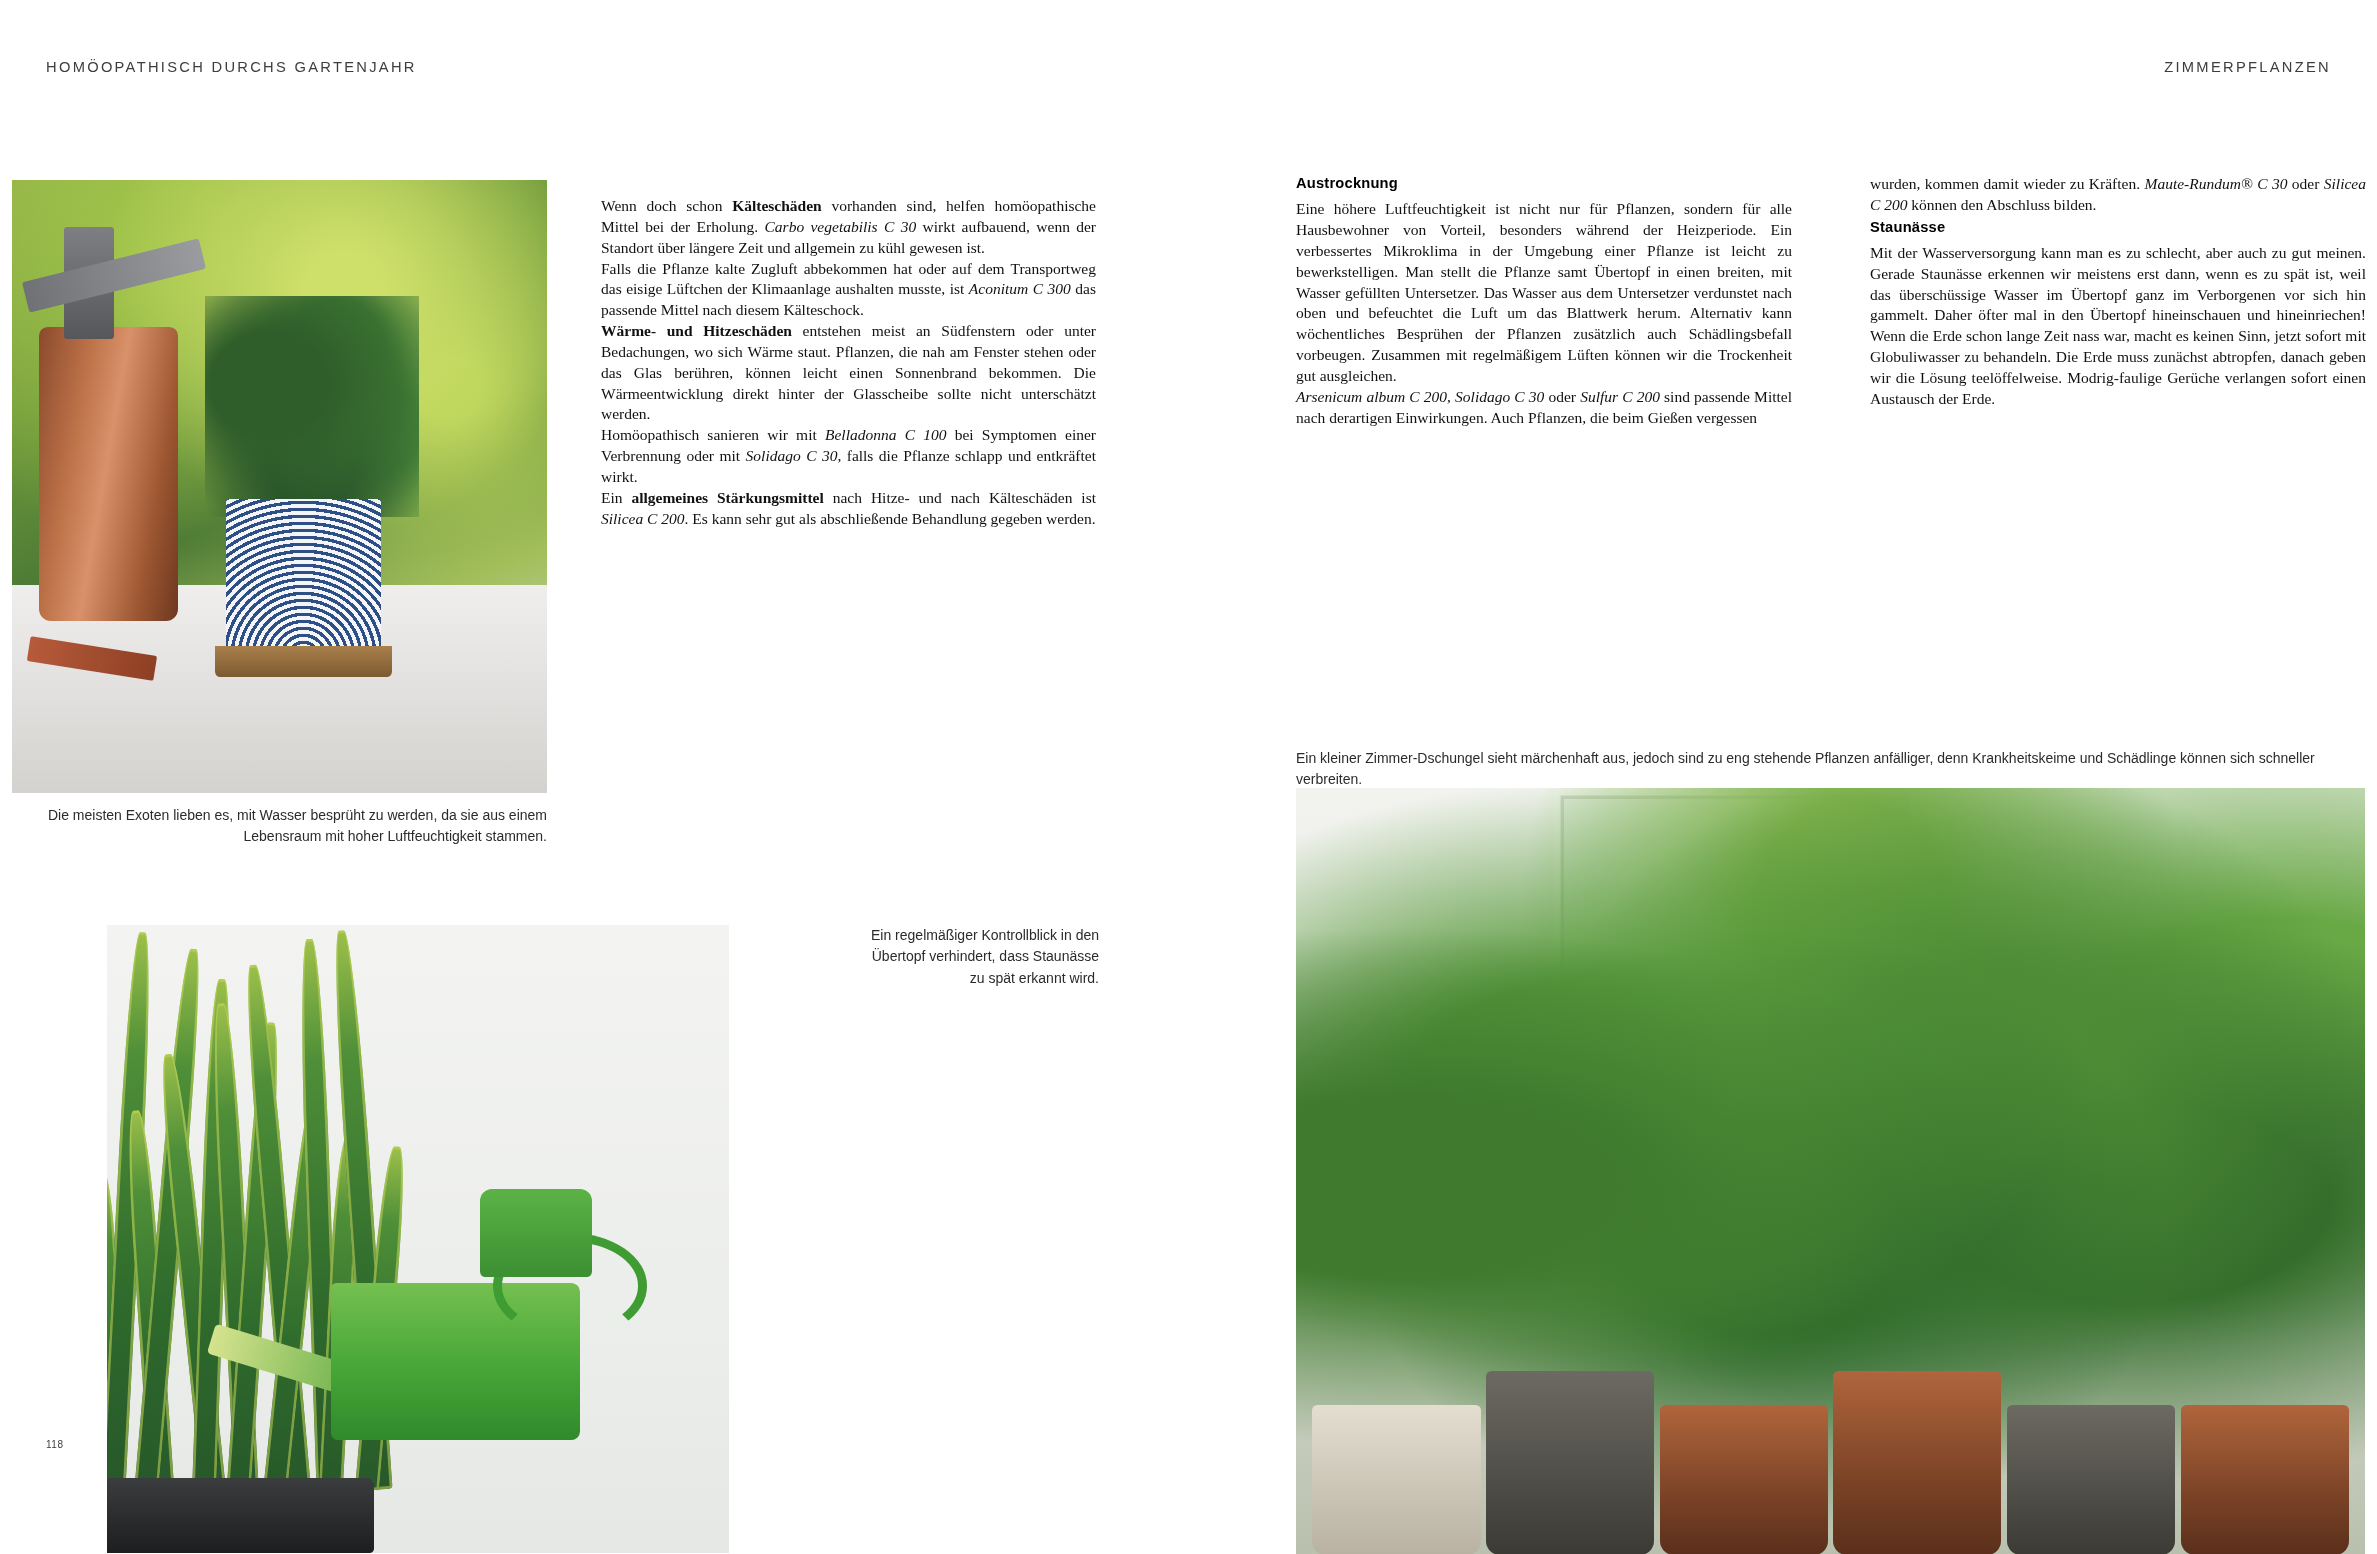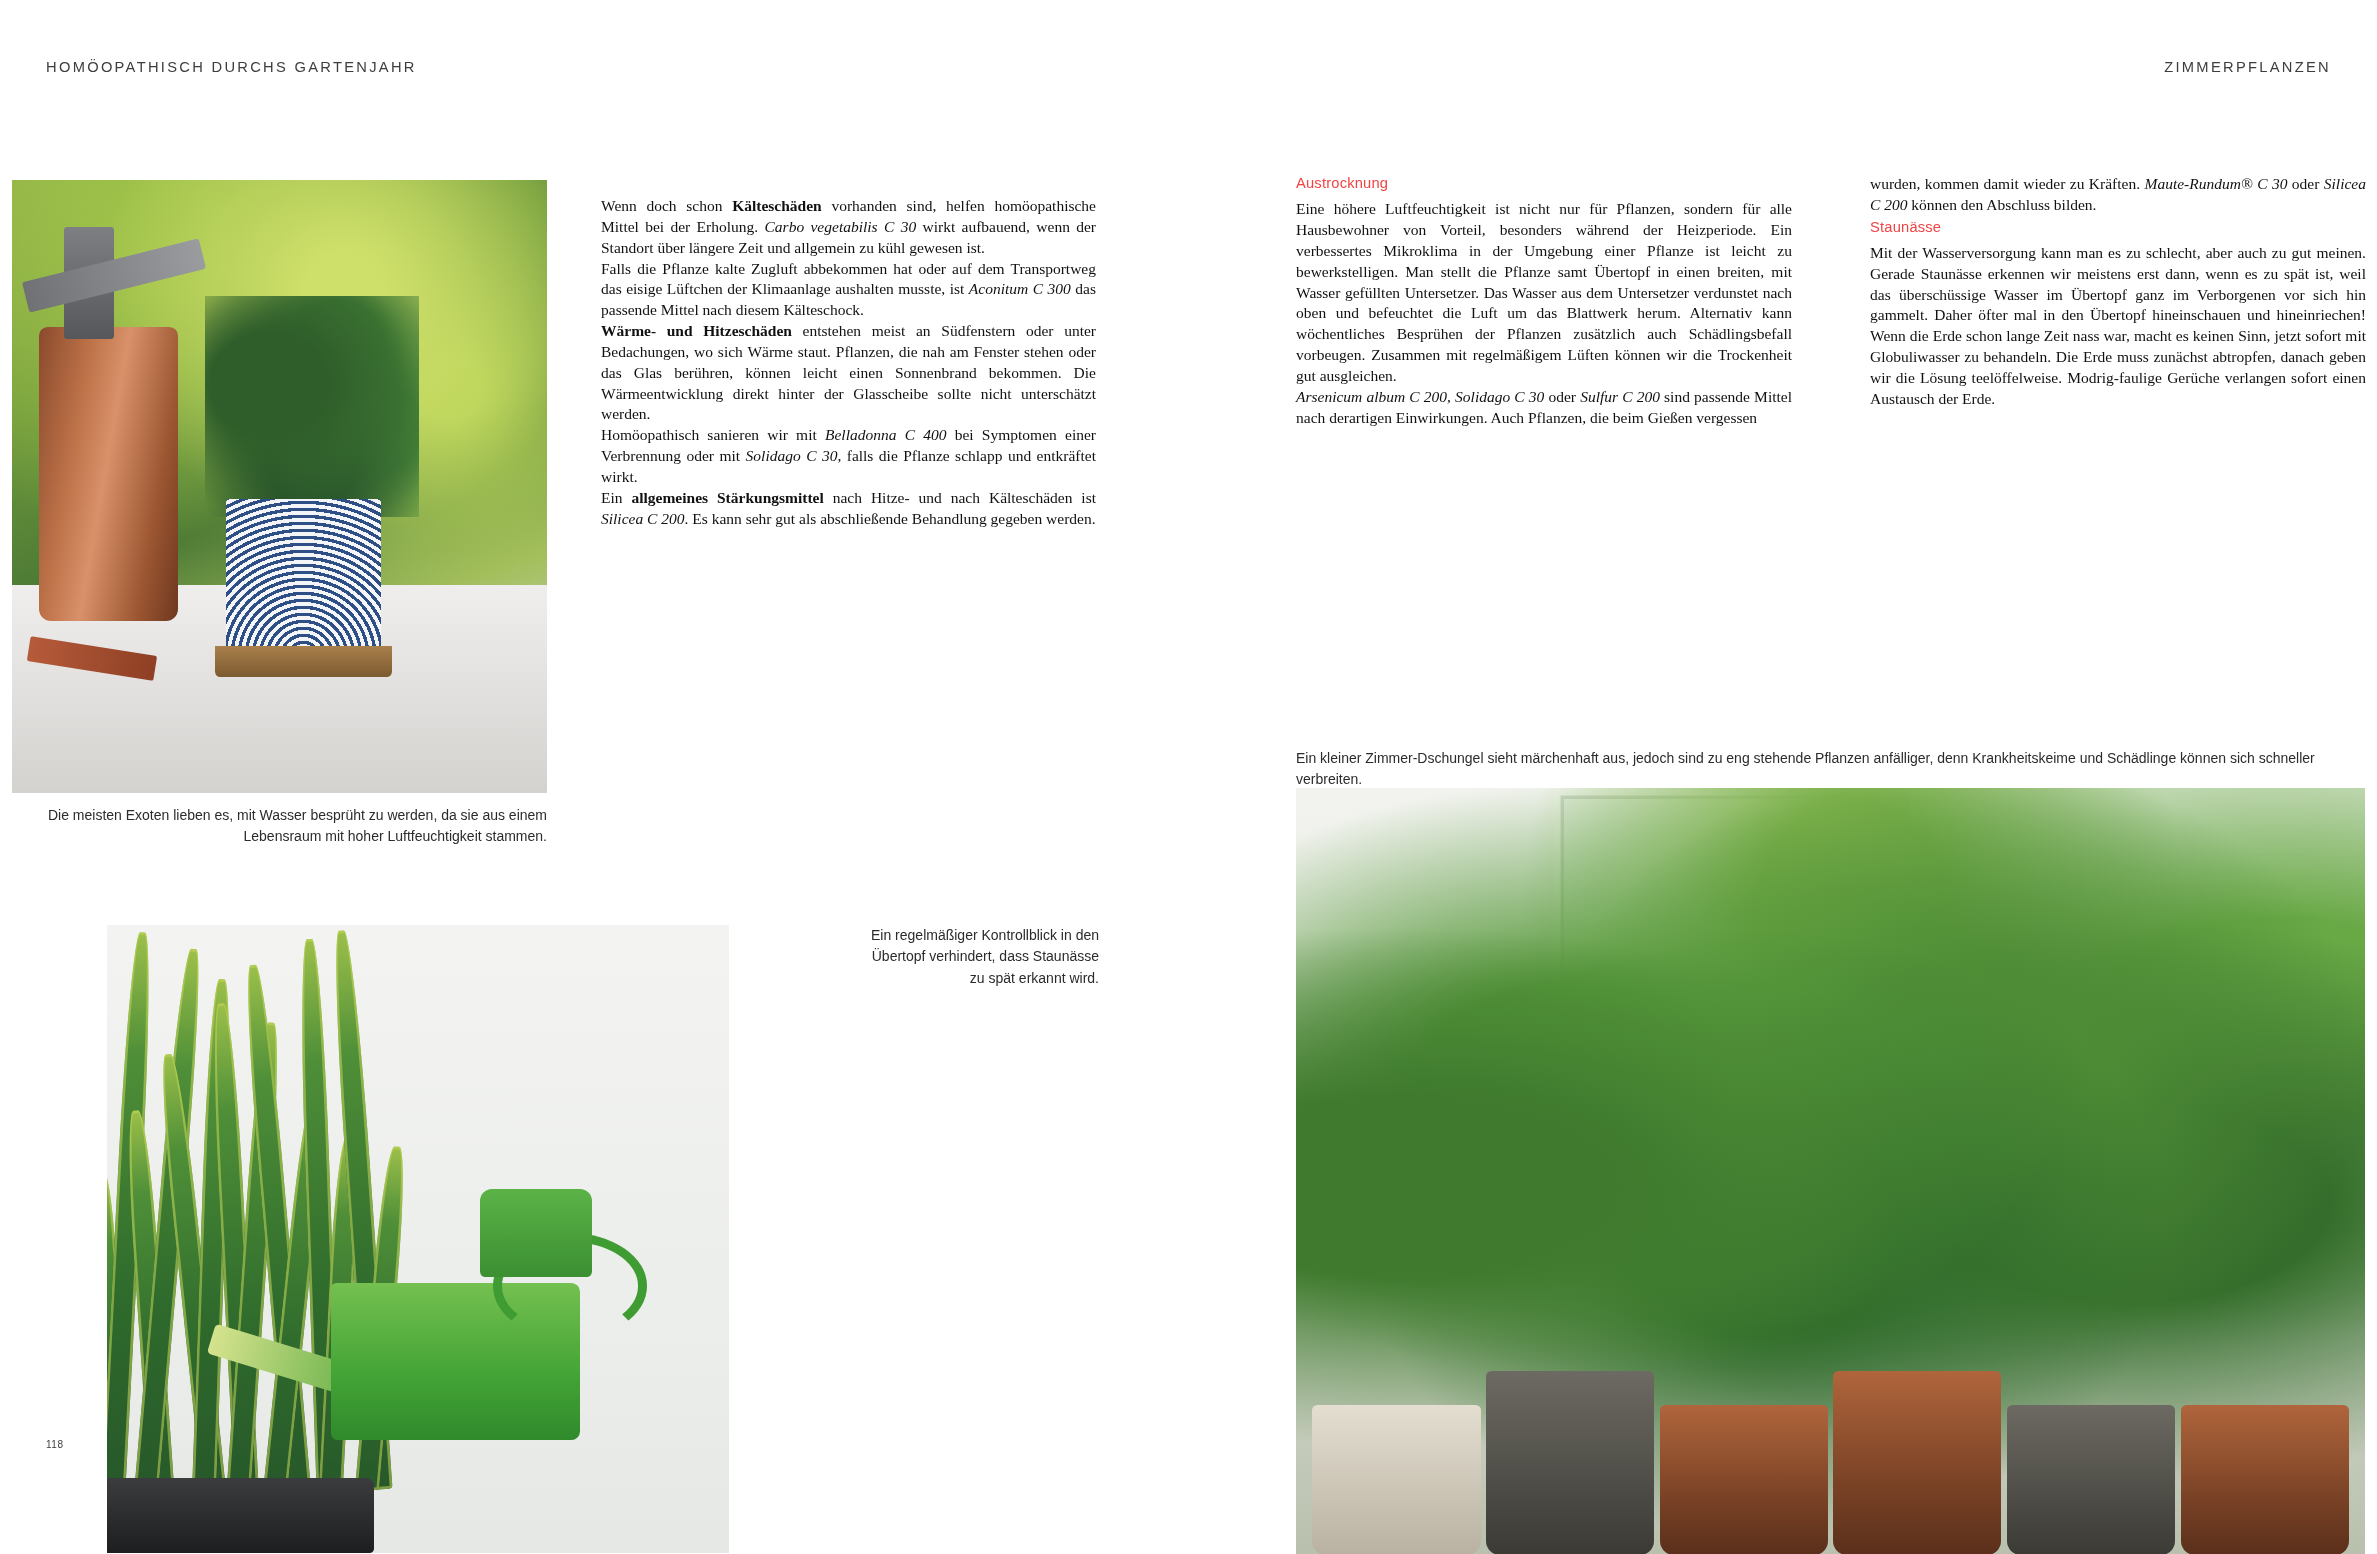--- a/index.html
+++ b/index.html
@@ -87,23 +87,23 @@
     color: #111;
   }
   #col-1 { left: 601px; top: 174px; width: 495px; margin-top: 22px; }
   #col-2 { left: 1296px; top: 174px; width: 496px; }
   #col-3 { left: 1870px; top: 174px; width: 496px; }
 
   .col p { margin: 0; }
 
   .subhead {
     font-family: "Liberation Sans", sans-serif;
-    font-weight: normal;
+    font-weight: bold;
     font-size: 14.7px;
-    color: #ef4444;
+    color: #000000;
     letter-spacing: 0.2px;
     margin: 0 0 5.4px 0;
   }
   .subhead.spaced { margin-top: 2px; }
 
   
   #photo-mister .bg {
     position: absolute; inset: 0;
     background:
       radial-gradient(circle at 62% 18%, #cfe06a 0 6%, rgba(207,224,106,0) 40%),
@@ -287,21 +287,21 @@
     <div class="pot tall"></div>
     <div class="pot dark"></div>
     <div class="pot"></div>
   </div>
 </figure>
 
 <div class="col" id="col-1">
     <p>Wenn doch schon <b>Kälteschäden</b> vorhanden sind, helfen homöopathische Mittel bei der Erholung. <i>Carbo vegetabilis C 30</i> wirkt aufbauend, wenn der Standort über längere Zeit und allgemein zu kühl gewesen ist.</p>
     <p>Falls die Pflanze kalte Zugluft abbekommen hat oder auf dem Transportweg das eisige Lüftchen der Klimaanlage aushalten musste, ist <i>Aconitum C 300</i> das passende Mittel nach diesem Kälteschock.</p>
     <p><b>Wärme- und Hitzeschäden</b> entstehen meist an Südfenstern oder unter Bedachungen, wo sich Wärme staut. Pflanzen, die nah am Fenster stehen oder das Glas berühren, können leicht einen Sonnenbrand bekommen. Die Wärmeentwicklung direkt hinter der Glasscheibe sollte nicht unterschätzt werden.</p>
-    <p>Homöopathisch sanieren wir mit <i>Belladonna C 400</i> bei Symptomen einer Verbrennung oder mit <i>Solidago C 30</i>, falls die Pflanze schlapp und entkräftet wirkt.</p>
+    <p>Homöopathisch sanieren wir mit <i>Belladonna C 100</i> bei Symptomen einer Verbrennung oder mit <i>Solidago C 30</i>, falls die Pflanze schlapp und entkräftet wirkt.</p>
     <p>Ein <b>allgemeines Stärkungsmittel</b> nach Hitze- und nach Kälteschäden ist <i>Silicea C 200</i>. Es kann sehr gut als abschließende Behandlung gegeben werden.</p>
   </div>
 
 <div class="col" id="col-2">
   <h2 class="subhead">Austrocknung</h2>
   <div id="col-2-body">
       <p>Eine höhere Luftfeuchtigkeit ist nicht nur für Pflanzen, sondern für alle Hausbewohner von Vorteil, besonders während der Heizperiode. Ein verbessertes Mikroklima in der Umgebung einer Pflanze ist leicht zu bewerkstelligen. Man stellt die Pflanze samt Übertopf in einen breiten, mit Wasser gefüllten Untersetzer. Das Wasser aus dem Untersetzer verdunstet nach oben und befeuchtet die Luft um das Blattwerk herum. Alternativ kann wöchentliches Besprühen der Pflanzen zusätzlich auch Schädlingsbefall vorbeugen. Zusammen mit regelmäßigem Lüften können wir die Trockenheit gut ausgleichen.</p>
       <p><i>Arsenicum album C 200</i>, <i>Solidago C 30</i> oder <i>Sulfur C 200</i> sind passende Mittel nach derartigen Einwirkungen. Auch Pflanzen, die beim Gießen vergessen</p>
     </div>
 </div>

